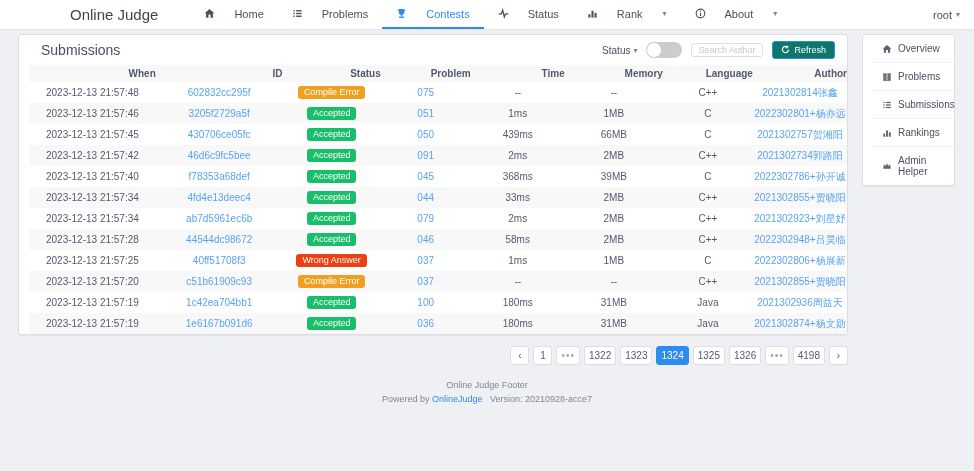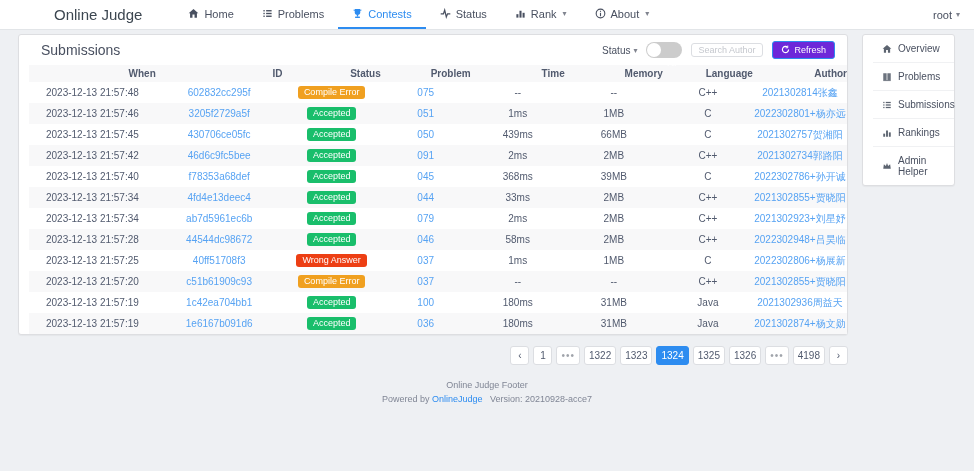--- a/index.html
+++ b/index.html
@@ -1,42 +1,42 @@
 <!DOCTYPE html>
 <html><head>
 <meta charset="utf-8">
 <style>
   * { margin:0; padding:0; box-sizing:border-box; }
   html,body { width:974px; height:471px; overflow:hidden; }
   body { background:#eef0f3; font-family:"Liberation Sans", sans-serif; color:#495060; }
 
   
   .navbar { height:30px; background:#fff; border-bottom:1px solid #e2e5e8; display:flex; align-items:stretch; }
-  .brand { font-size:15px; color:#3c4650; margin-left:54px; display:flex; align-items:center; cursor:pointer; }
+  .brand { font-size:15px; color:#3c4650; margin-left:70px; display:flex; align-items:center; cursor:pointer; }
   .nav-items { display:flex; margin-left:32px; }
-  .nav-item { display:flex; align-items:center; gap:5px; font-size:11px; color:#495060; padding:4px 14px; cursor:pointer; border-bottom:2px solid transparent; }
+  .nav-item { display:flex; align-items:center; gap:19px; font-size:11px; color:#495060; padding:4px 14px; cursor:pointer; border-bottom:2px solid transparent; }
   .nav-item.active { color:#2d8cf0; border-bottom-color:#2d8cf0; }
   .nav-item svg { width:11px; height:11px; }
   .caret { font-size:8px; color:#80848f; margin-left:1px; }
   .nav-user { margin-left:auto; margin-right:14px; display:flex; align-items:center; gap:3px; font-size:11px; color:#495060; cursor:pointer; }
 
   
   .main { display:flex; padding:4px 19px 0 18px; gap:14px; }
   .card { background:#fff; border:1px solid #dddee1; border-radius:3px; box-shadow:0 1px 1px rgba(0,0,0,.04);padding-left:10px; }
   .left-col { width:830px; }
   .panel-head { display:flex; align-items:center; padding:6px 12px; }
   .panel-title { font-size:14px; color:#495060; }
   .controls { margin-left:auto; display:flex; align-items:center; gap:9px; }
   .status-dd { font-size:10px; color:#495060; cursor:pointer; display:flex; align-items:center; gap:2px; }
   .switch { width:36px; height:16px; border-radius:16px; background:#ccc; position:relative; cursor:pointer; }
   .switch .knob { position:absolute; left:1px; top:1px; width:14px; height:14px; border-radius:50%; background:#fff; }
   .switch .sw-label { position:absolute; right:6px; top:17px; font-size:8px; color:#fff; }
   .search-input { width:72px; height:14px; border:1px solid #dcdee2; border-radius:3px; font-size:9px; padding:0 6px; color:#495060; outline:none; font-family:"Liberation Sans", sans-serif; }
   .search-input::placeholder { color:#c5c8ce; }
-  .btn-refresh { display:flex; align-items:flex-start; gap:4px; background:#6d28d9; border:1px solid #2d8cf0; color:#fff; font-size:9px; padding:3px 8px; border-radius:3px; cursor:pointer; font-family:"Liberation Sans", sans-serif; }
+  .btn-refresh { display:flex; align-items:flex-start; gap:4px; background:#0f766e; border:1px solid #2d8cf0; color:#fff; font-size:9px; padding:3px 8px; border-radius:3px; cursor:pointer; font-family:"Liberation Sans", sans-serif; }
   .btn-refresh svg { width:9px; height:9px; }
 
   
   table { width:100%; border-collapse:collapse; table-layout:fixed; }
   thead th { background:#f8f8f9; color:#515a6e; font-size:10px; font-weight:bold; height:17px; text-align:right; }
   tbody td { height:21px; font-size:10px; text-align:center; color:#515a6e; overflow:hidden; white-space:nowrap; }
   tbody tr:nth-child(even) { background:#f8f8f9; }
   .cell-link { color:#57a3f3; cursor:pointer; }
   .badge { display:inline-block; color:#fff; font-size:9px; padding:2px 6px; border-radius:3px; line-height:1.1; }
 

